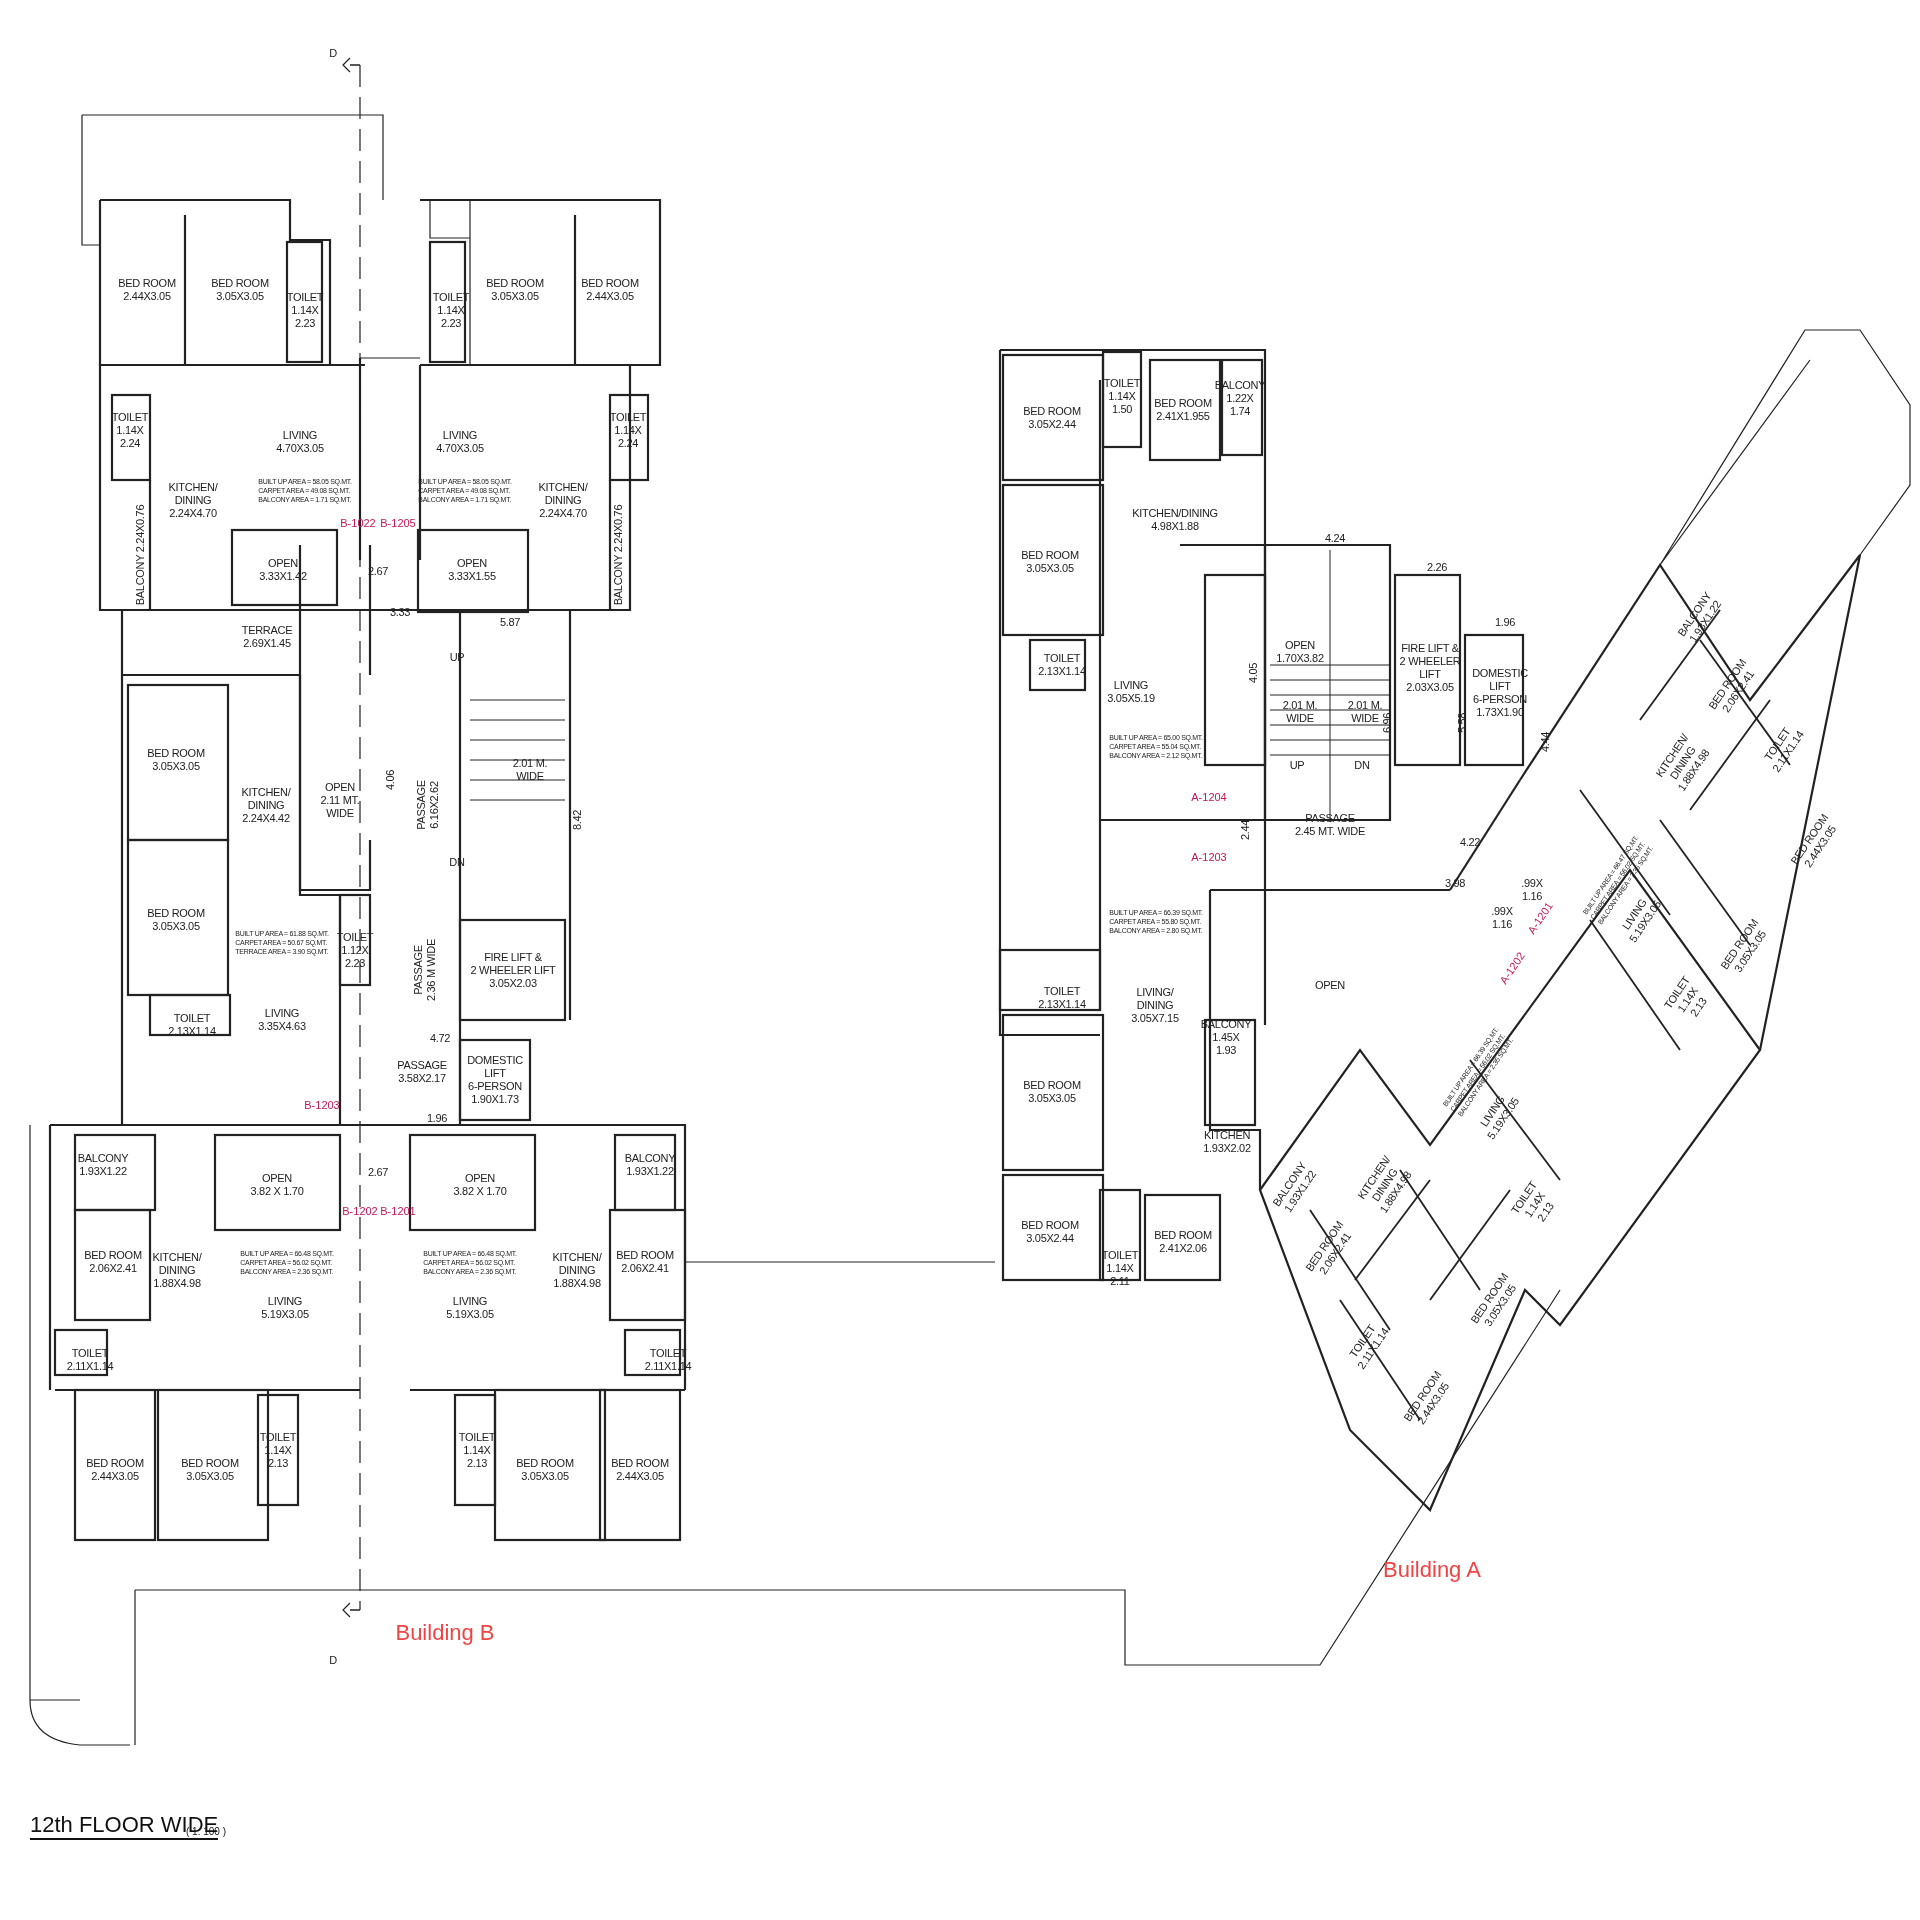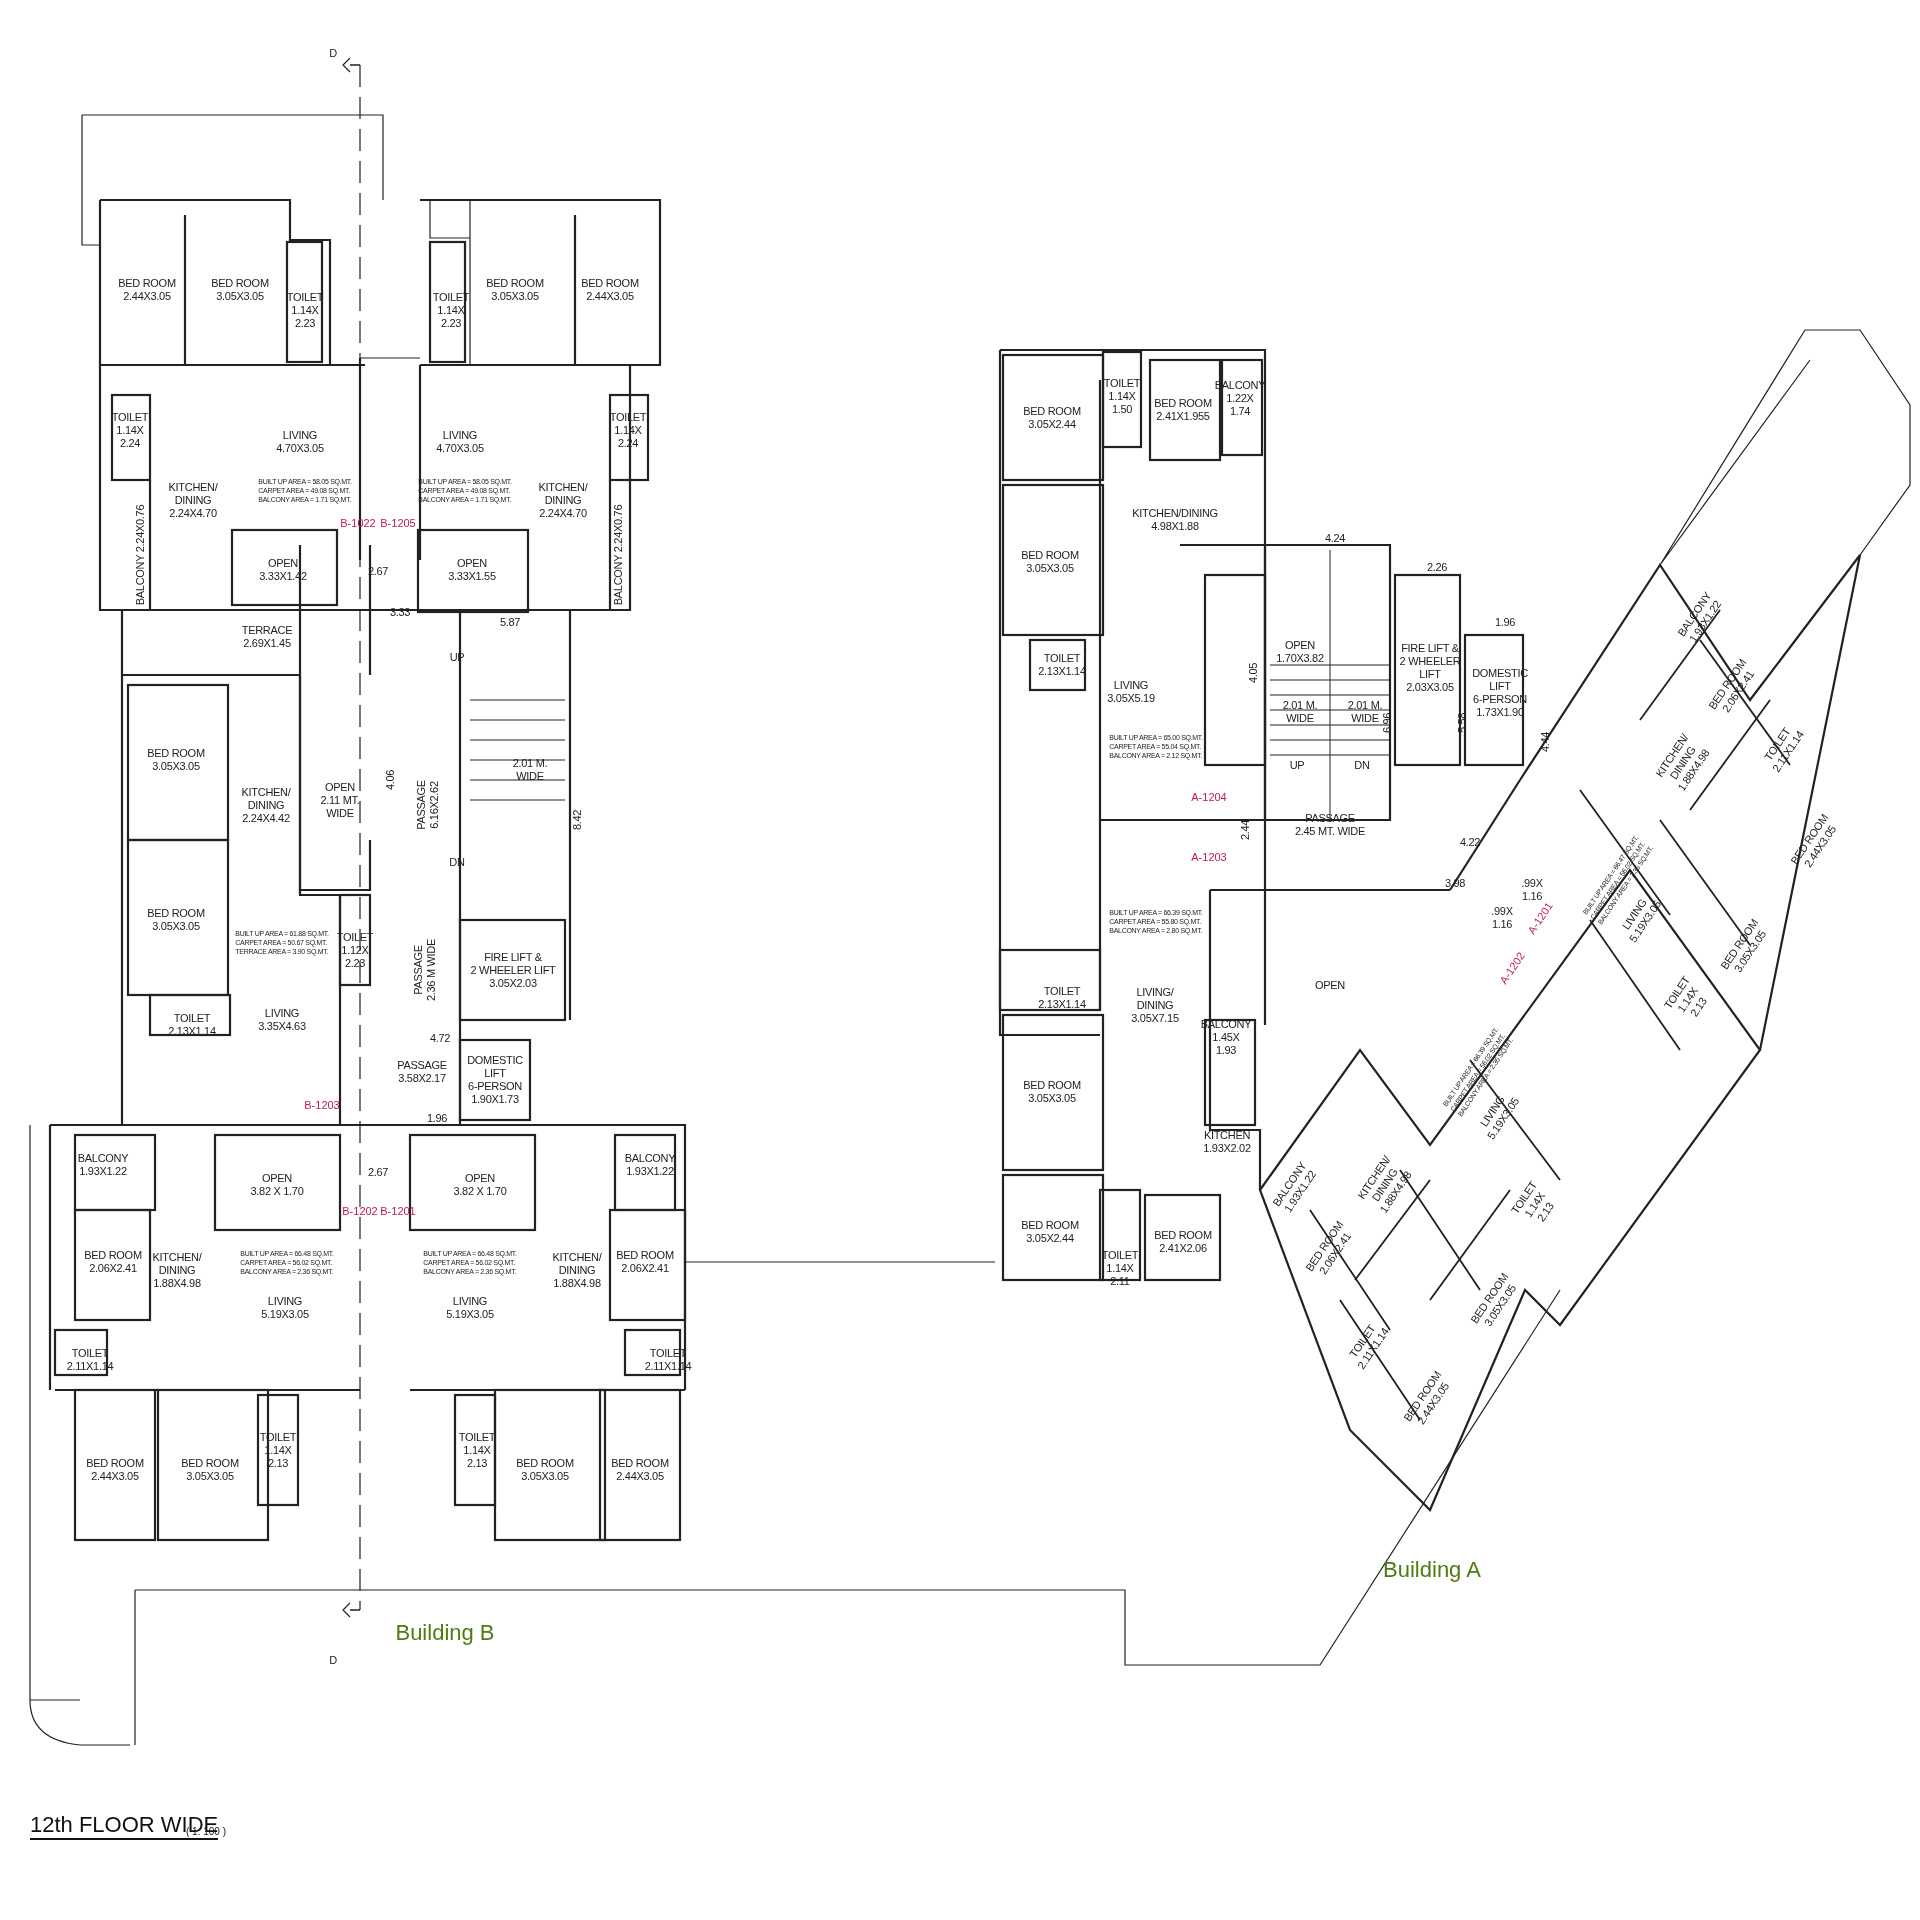--- a/index.html
+++ b/index.html
@@ -4,21 +4,21 @@
 <style>
   html,body{margin:0;padding:0;background:#fff;}
   body{width:1920px;height:1920px;position:relative;overflow:hidden;font-family:"Liberation Sans",sans-serif;color:#222;}
   #plan{position:absolute;left:0;top:0;width:1920px;height:1920px;}
   .lbl{position:absolute;text-align:center;font-family:"Liberation Sans",sans-serif;font-size:11px;line-height:13px;color:#222;transform:translate(-50%,-50%);white-space:pre-line;letter-spacing:-0.3px;}
   .lbl.small{font-size:7px;line-height:9px;text-align:left;}
   .lbl.rot90{transform:translate(-50%,-50%) rotate(-90deg);}
   .lbl.rotd{transform:translate(-50%,-50%) rotate(-56deg);}
   .unit{position:absolute;font-size:11px;color:#c2185b;transform:translate(-50%,-50%);white-space:nowrap;}
   .unit.rotd{transform:translate(-50%,-50%) rotate(-56deg);}
-  .bld{position:absolute;font-size:22px;color:#4d7c0f;transform:translate(-50%,-50%);white-space:nowrap;}
+  .bld{position:absolute;font-size:22px;color:#ef4444;transform:translate(-50%,-50%);white-space:nowrap;}
   .title{position:absolute;left:30px;top:1812px;font-size:22px;color:#111;border-bottom:2px solid #111;white-space:nowrap;}
   .scale{position:absolute;left:186px;top:1826px;font-size:10px;color:#111;}
   .wm1{position:absolute;left:620px;top:1160px;font-size:92px;font-weight:bold;letter-spacing:2px;opacity:.35;white-space:nowrap;}
   .wm1 .a{color:#e53935;} .wm1 .z{color:#43a047;} .wm1 .p{color:#1e88e5;} .wm1 .o{color:#fb8c00;} .wm1 .e{color:#fdd835;} .wm1 .g{color:#43a047;}
   .wm2{position:absolute;left:1020px;top:1500px;font-size:52px;color:#ccc;opacity:.7;white-space:nowrap;}
 </style>
 </head>
 <body>
 
 <div id="plan">

